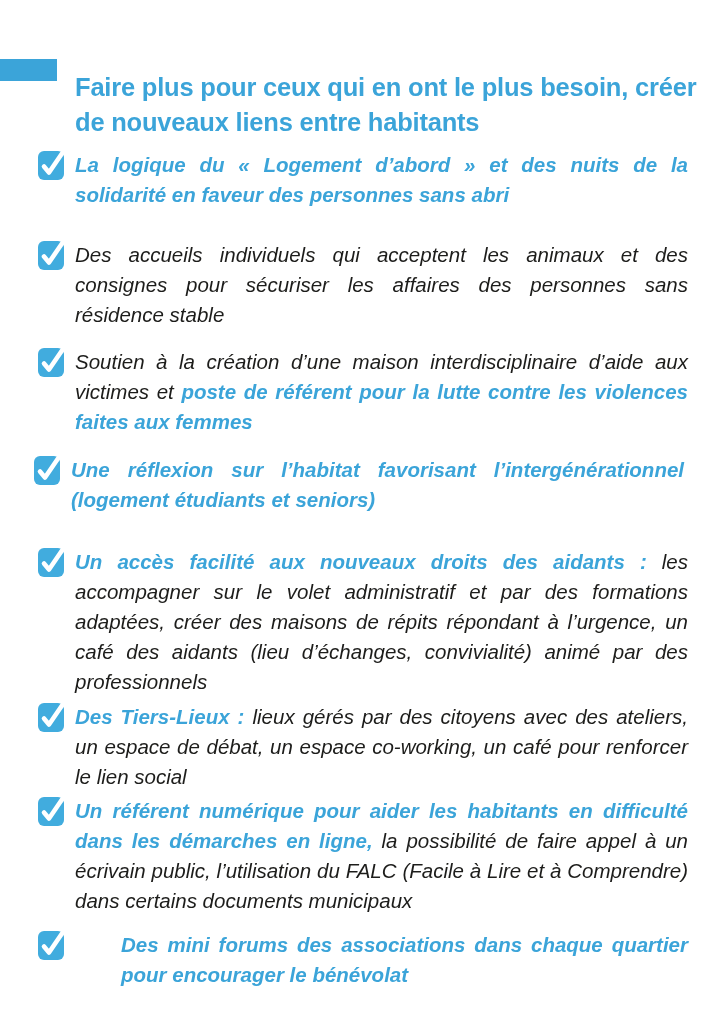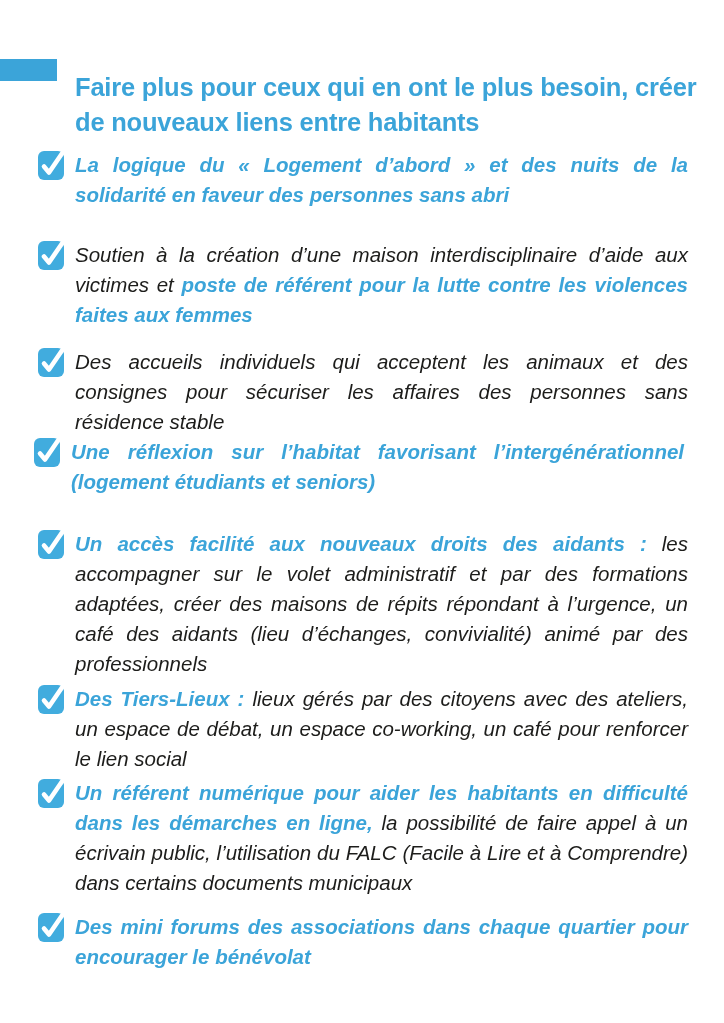--- a/index.html
+++ b/index.html
@@ -40,25 +40,25 @@
     list-style:none;
   }
   .item{
     display:flex;
     align-items:flex-start;
     padding:0 36px 0 38px;
   }
   .item:nth-of-type(1){margin-top:150px;}
   .item:nth-of-type(2){margin-top:30px;}
   .item:nth-of-type(3){margin-top:17px;}
-  .item:nth-of-type(4){padding-left:34px;}
+  .item:nth-of-type(4){margin-top:18px;padding-left:34px;}
   .item:nth-of-type(5){margin-top:32px;}
   .item:nth-of-type(6){margin-top:5px;}
   .item:nth-of-type(7){margin-top:4px;}
-  .item:nth-of-type(8){margin-top:14px;}
+  .item:nth-of-type(8){margin-top:14px;gap:46px;}
   .check{
     flex:none;
     width:26px; height:29px;
     margin-right:11px;
     margin-top:1px;
     position:relative;
   }
   .check svg{overflow:visible;display:block;}
   .item-text{
     margin:0;
@@ -89,31 +89,31 @@
     <p class="item-text"><span class="seg-accent">La logique du « Logement d’abord » et des nuits de la solidarité en faveur des personnes sans abri</span></p>
   </li>
 
   <li class="item">
     <span class="check">
       <svg width="26" height="29" viewBox="0 0 26 29" xmlns="http://www.w3.org/2000/svg">
         <rect x="0" y="0" width="26" height="29" rx="6" ry="6" fill="var(--checkbox)"></rect>
         <path d="M6 15.5 L11 21.5 L24 2.5" fill="none" stroke="#ffffff" stroke-width="4.6" stroke-linecap="round" stroke-linejoin="round"></path>
       </svg>
     </span>
-    <p class="item-text"><span class="seg-plain">Soutien à la création d’une maison interdisciplinaire d’aide aux victimes et </span><span class="seg-accent">poste de référent pour la lutte contre les violences faites aux femmes</span></p>
+    <p class="item-text"><span class="seg-plain">Des accueils individuels qui acceptent les animaux et des consignes pour sécuriser les affaires des personnes sans résidence stable</span></p>
   </li>
 
   <li class="item">
     <span class="check">
       <svg width="26" height="29" viewBox="0 0 26 29" xmlns="http://www.w3.org/2000/svg">
         <rect x="0" y="0" width="26" height="29" rx="6" ry="6" fill="var(--checkbox)"></rect>
         <path d="M6 15.5 L11 21.5 L24 2.5" fill="none" stroke="#ffffff" stroke-width="4.6" stroke-linecap="round" stroke-linejoin="round"></path>
       </svg>
     </span>
-    <p class="item-text"><span class="seg-plain">Des accueils individuels qui acceptent les animaux et des consignes pour sécuriser les affaires des personnes sans résidence stable</span></p>
+    <p class="item-text"><span class="seg-plain">Soutien à la création d’une maison interdisciplinaire d’aide aux victimes et </span><span class="seg-accent">poste de référent pour la lutte contre les violences faites aux femmes</span></p>
   </li>
 
   <li class="item">
     <span class="check">
       <svg width="26" height="29" viewBox="0 0 26 29" xmlns="http://www.w3.org/2000/svg">
         <rect x="0" y="0" width="26" height="29" rx="6" ry="6" fill="var(--checkbox)"></rect>
         <path d="M6 15.5 L11 21.5 L24 2.5" fill="none" stroke="#ffffff" stroke-width="4.6" stroke-linecap="round" stroke-linejoin="round"></path>
       </svg>
     </span>
     <p class="item-text"><span class="seg-accent">Une réflexion sur l’habitat favorisant l’intergénérationnel (logement étudiants et seniors)</span></p>

